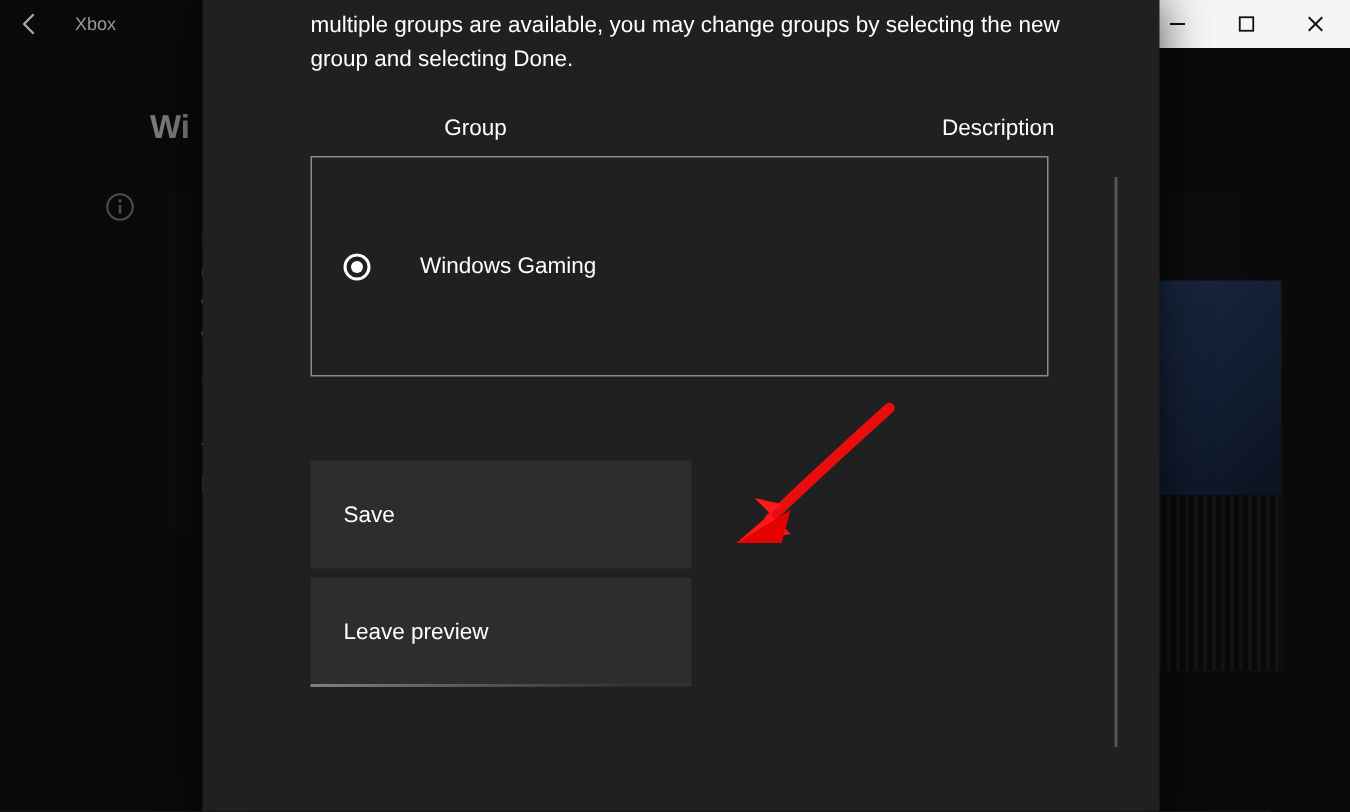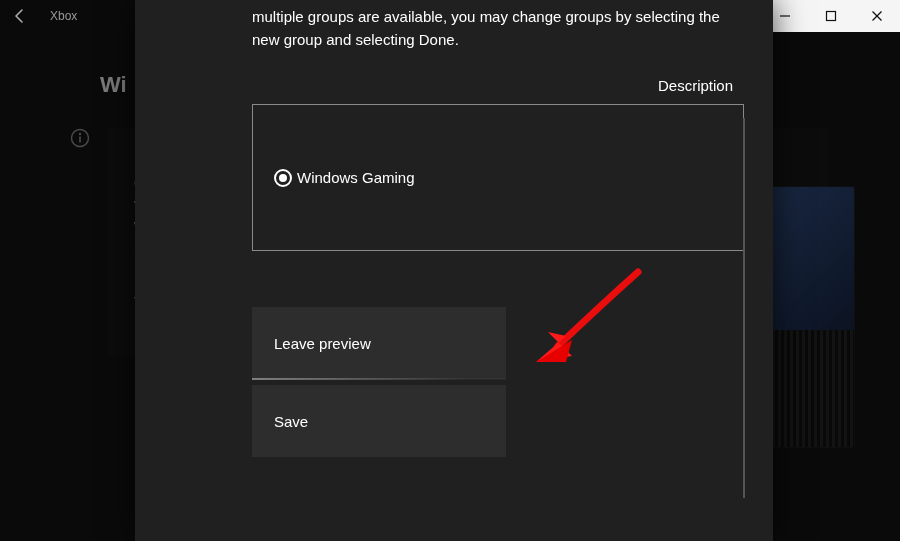--- a/index.html
+++ b/index.html
@@ -97,21 +97,20 @@
       left: 135px; top: 0;
       width: 638px; height: 541px;
       background: #202020;
       box-shadow: 0 0 30px rgba(0,0,0,0.7);
       padding: 0 0 0 0;
     }
     .modal-inner {
       padding: 0 40px 0 72px;
       height: 100%;
       position: relative;
-      margin-left: 45px;
     }
     .intro {
       font-size: 15px;
       line-height: 1.5;
       color: #fff;
       padding-top: 6px;
       max-width: 500px;
     }
     .columns {
       display: flex;
@@ -131,21 +130,21 @@
       display: flex;
       align-items: center;
       padding: 0 20px;
     }
     .radio {
       width: 20px; height: 20px;
       flex: 0 0 auto;
     }
     .group-name {
       width: 170px;
-      padding-left: 4px;
+      padding-left: 32px;
       font-size: 15px;
     }
     .group-desc {
       flex: 1;
       font-size: 15px;
       line-height: 1.45;
     }
 
     .action-buttons { margin-top: 56px; }
     .action-btn {
@@ -243,38 +242,39 @@
     <div class="bg-photo"></div>
   </div>
 
 </div>
 
 <div class="modal">
   <div class="modal-inner">
     <p class="intro">multiple groups are available, you may change groups by selecting the new group and selecting Done.</p>
 
     <div class="columns">
+      <div class="col-group">Group</div>
       <div class="col-desc">Description</div>
     </div>
 
     <div class="group-box">
       <svg class="radio" viewBox="0 0 20 20">
         <circle cx="10" cy="10" r="8" stroke="#fff" stroke-width="2" fill="none"></circle>
         <circle cx="10" cy="10" r="4" fill="#fff"></circle>
       </svg>
       <div class="group-name">Windows Gaming</div>
     </div>
 
     <div class="action-buttons">
       <div class="action-btn">
+        <span>Save</span>
+      </div>
+      <div class="action-btn">
         <span>Leave preview</span>
         <div class="leave-hl"></div>
-      </div>
-      <div class="action-btn">
-        <span>Save</span>
       </div>
     </div>
 
     <div class="modal-scroll"></div>
 
     <svg class="arrow" viewBox="0 0 120 100">
       <defs>
         <linearGradient id="rg" x1="0" y1="0" x2="1" y2="1">
           <stop offset="0" stop-color="#ff1a1a"></stop>
           <stop offset="1" stop-color="#d40000"></stop>

